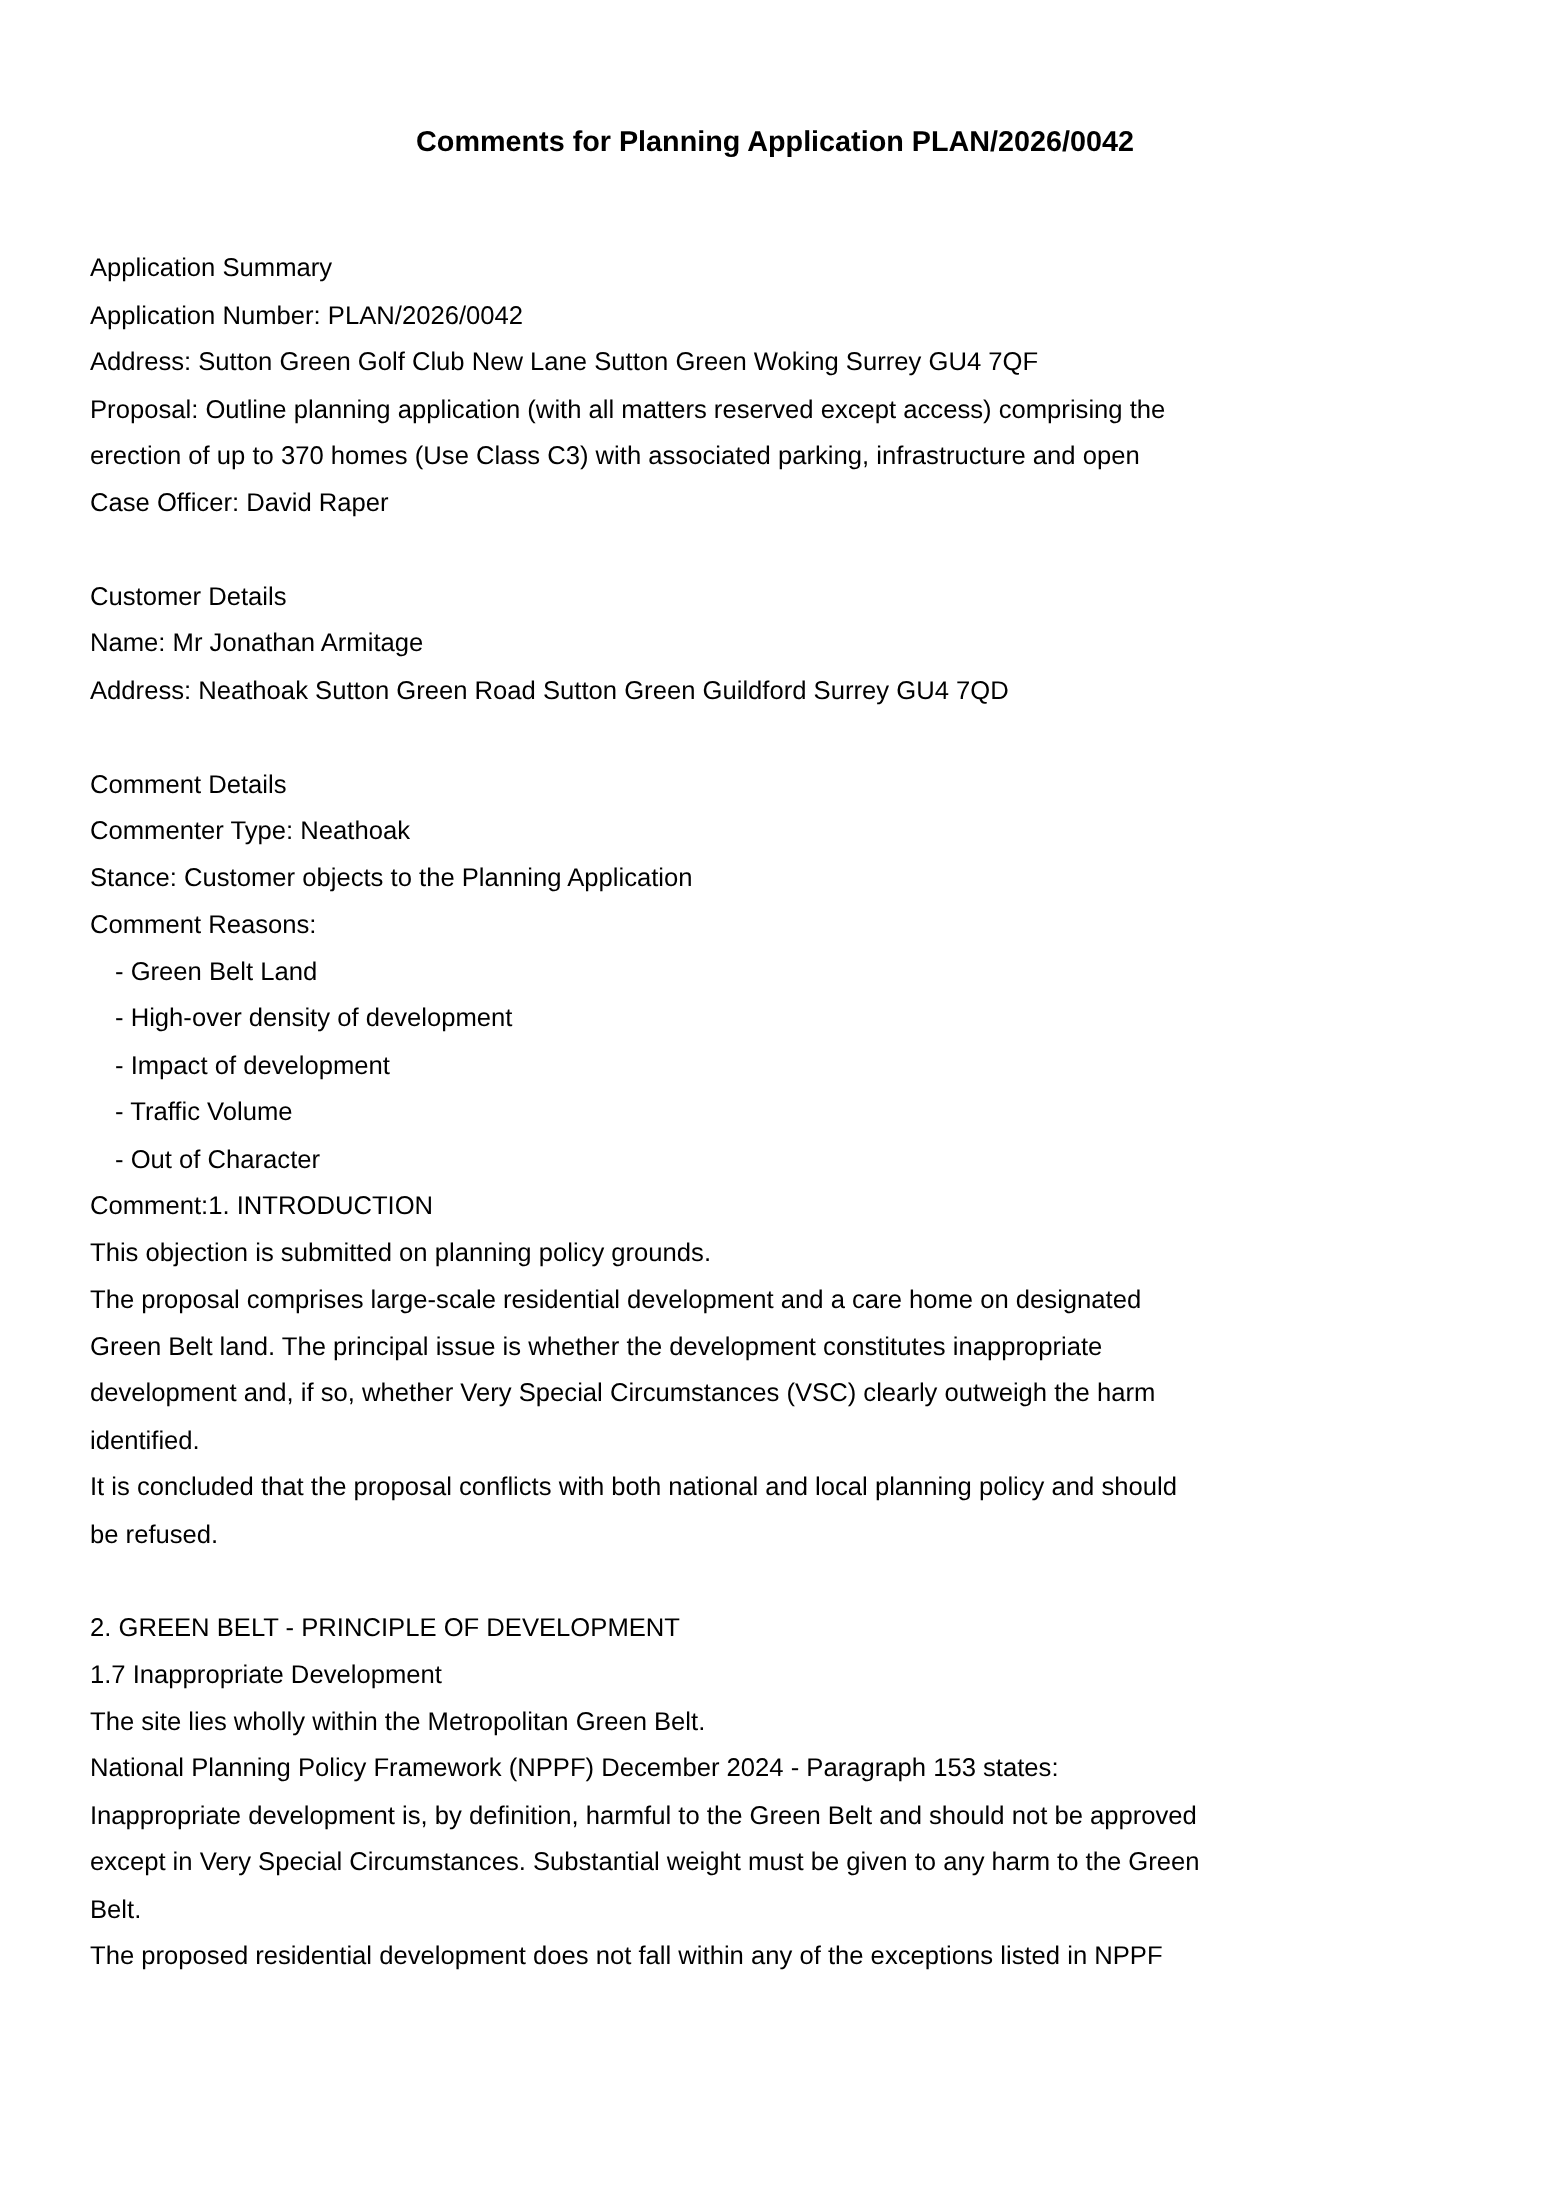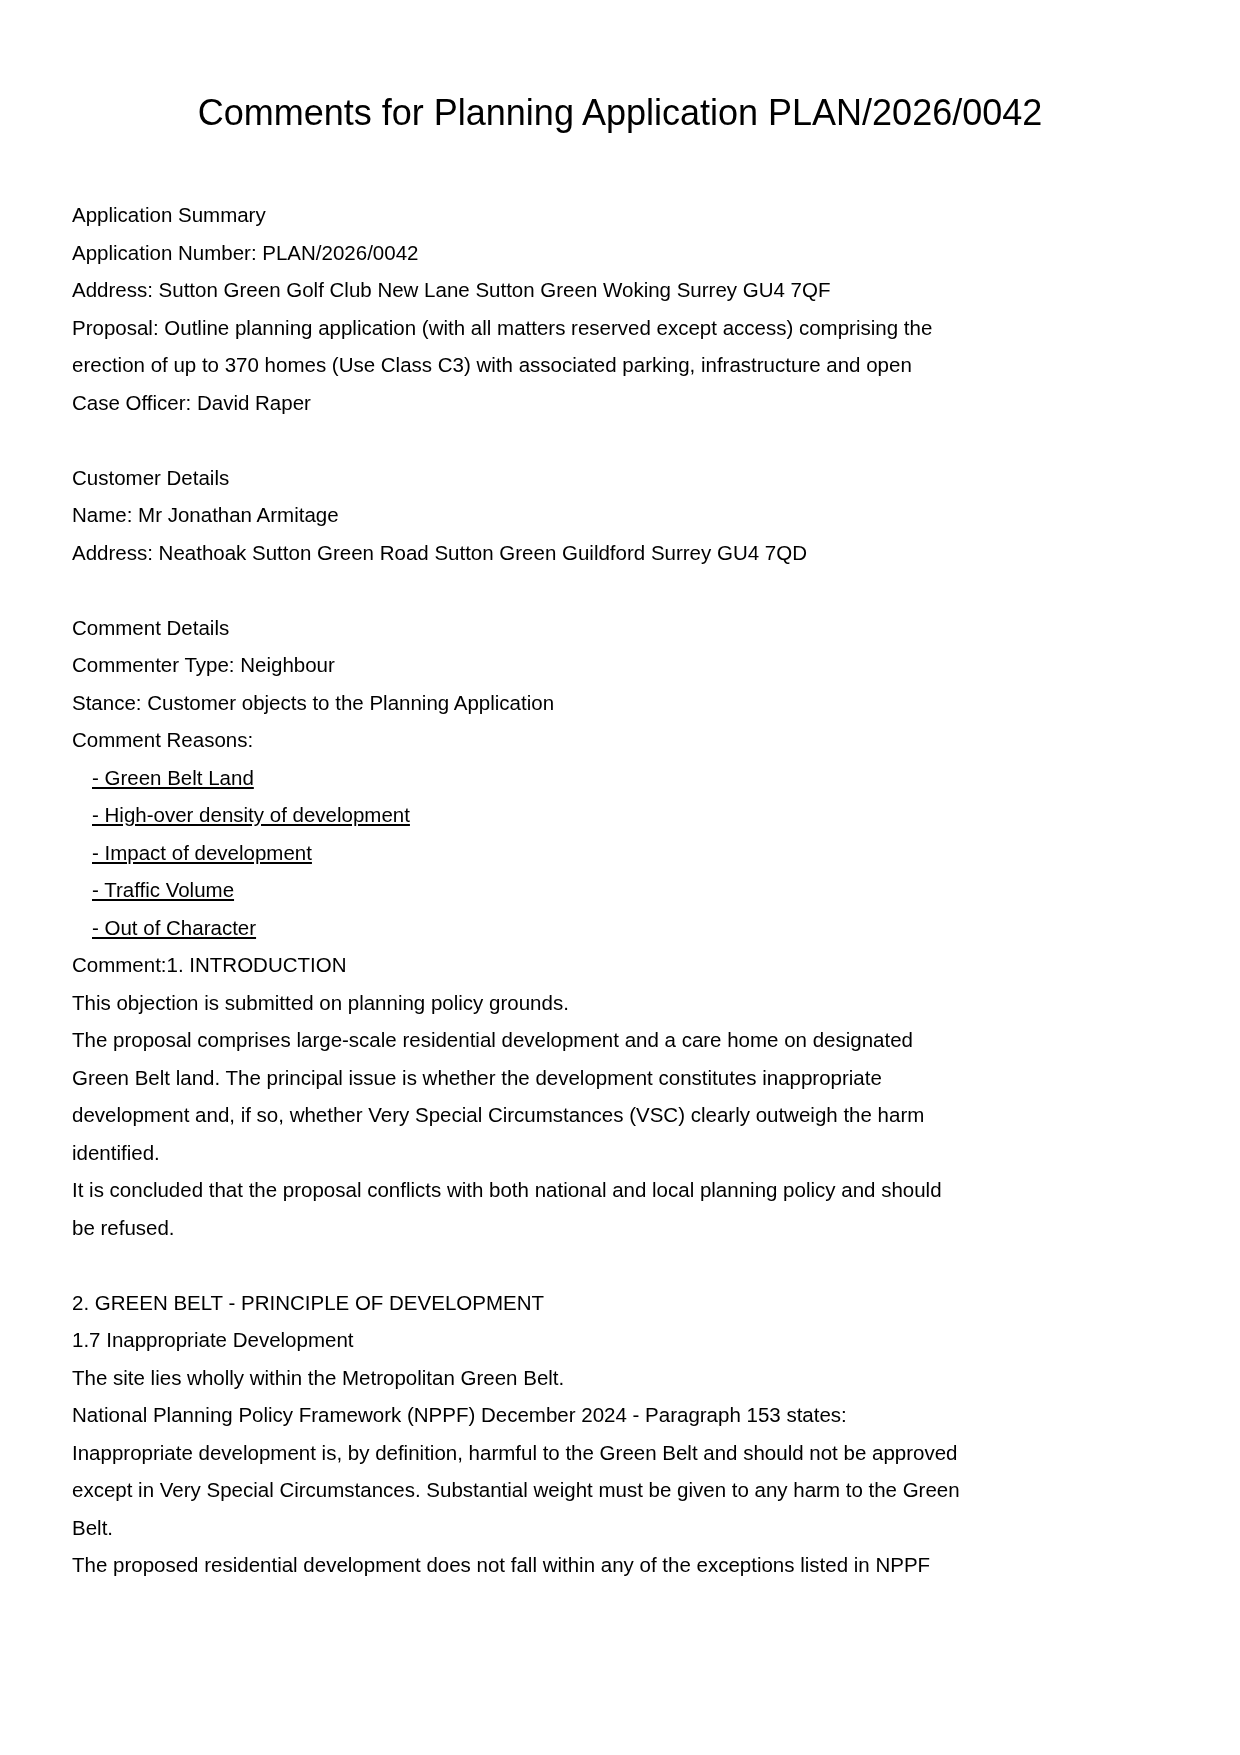--- a/index.html
+++ b/index.html
@@ -15,22 +15,22 @@
     font-family: "Liberation Sans", "DejaVu Sans", sans-serif;
     color: #000000;
     overflow: hidden;
   }
   .doc-title {
     position: absolute;
     top: 90px;
     left: 0;
     width: 1240px;
     text-align: center;
-    font-size: 36px;
-    font-weight: 400;
+    font-size: 23px;
+    font-weight: 700;
     line-height: 46px;
     letter-spacing: 0px;
     white-space: nowrap;
   }
   .doc-body {
     position: absolute;
     top: 196px;
     left: 72px;
     right: 20px;
   }
@@ -38,21 +38,20 @@
     font-size: 20.5px;
     line-height: 37.5px;
     height: 37.5px;
     white-space: nowrap;
   }
   .line.heading {
     font-weight: 400;
   }
   .line.bullet {
     padding-left: 20px;
-    text-decoration: underline;
   }
   .line.blank {
     
   }
 </style>
 </head>
 <body>
 
 <div class="page">
   <div class="doc-title">Comments for Planning Application PLAN/2026/0042</div>
@@ -62,21 +61,21 @@
       <div class="line body">Address: Sutton Green Golf Club New Lane Sutton Green Woking Surrey GU4 7QF</div>
       <div class="line body">Proposal: Outline planning application (with all matters reserved except access) comprising the</div>
       <div class="line body">erection of up to 370 homes (Use Class C3) with associated parking, infrastructure and open</div>
       <div class="line body">Case Officer: David Raper</div>
       <div class="line blank"></div>
       <div class="line heading">Customer Details</div>
       <div class="line body">Name: Mr Jonathan Armitage</div>
       <div class="line body">Address: Neathoak Sutton Green Road Sutton Green Guildford Surrey GU4 7QD</div>
       <div class="line blank"></div>
       <div class="line heading">Comment Details</div>
-      <div class="line body">Commenter Type: Neighbour</div>
+      <div class="line body">Commenter Type: Neathoak</div>
       <div class="line body">Stance: Customer objects to the Planning Application</div>
       <div class="line body">Comment Reasons:</div>
       <div class="line bullet">- Green Belt Land</div>
       <div class="line bullet">- High-over density of development</div>
       <div class="line bullet">- Impact of development</div>
       <div class="line bullet">- Traffic Volume</div>
       <div class="line bullet">- Out of Character</div>
       <div class="line body">Comment:1. INTRODUCTION</div>
       <div class="line body">This objection is submitted on planning policy grounds.</div>
       <div class="line body">The proposal comprises large-scale residential development and a care home on designated</div>

